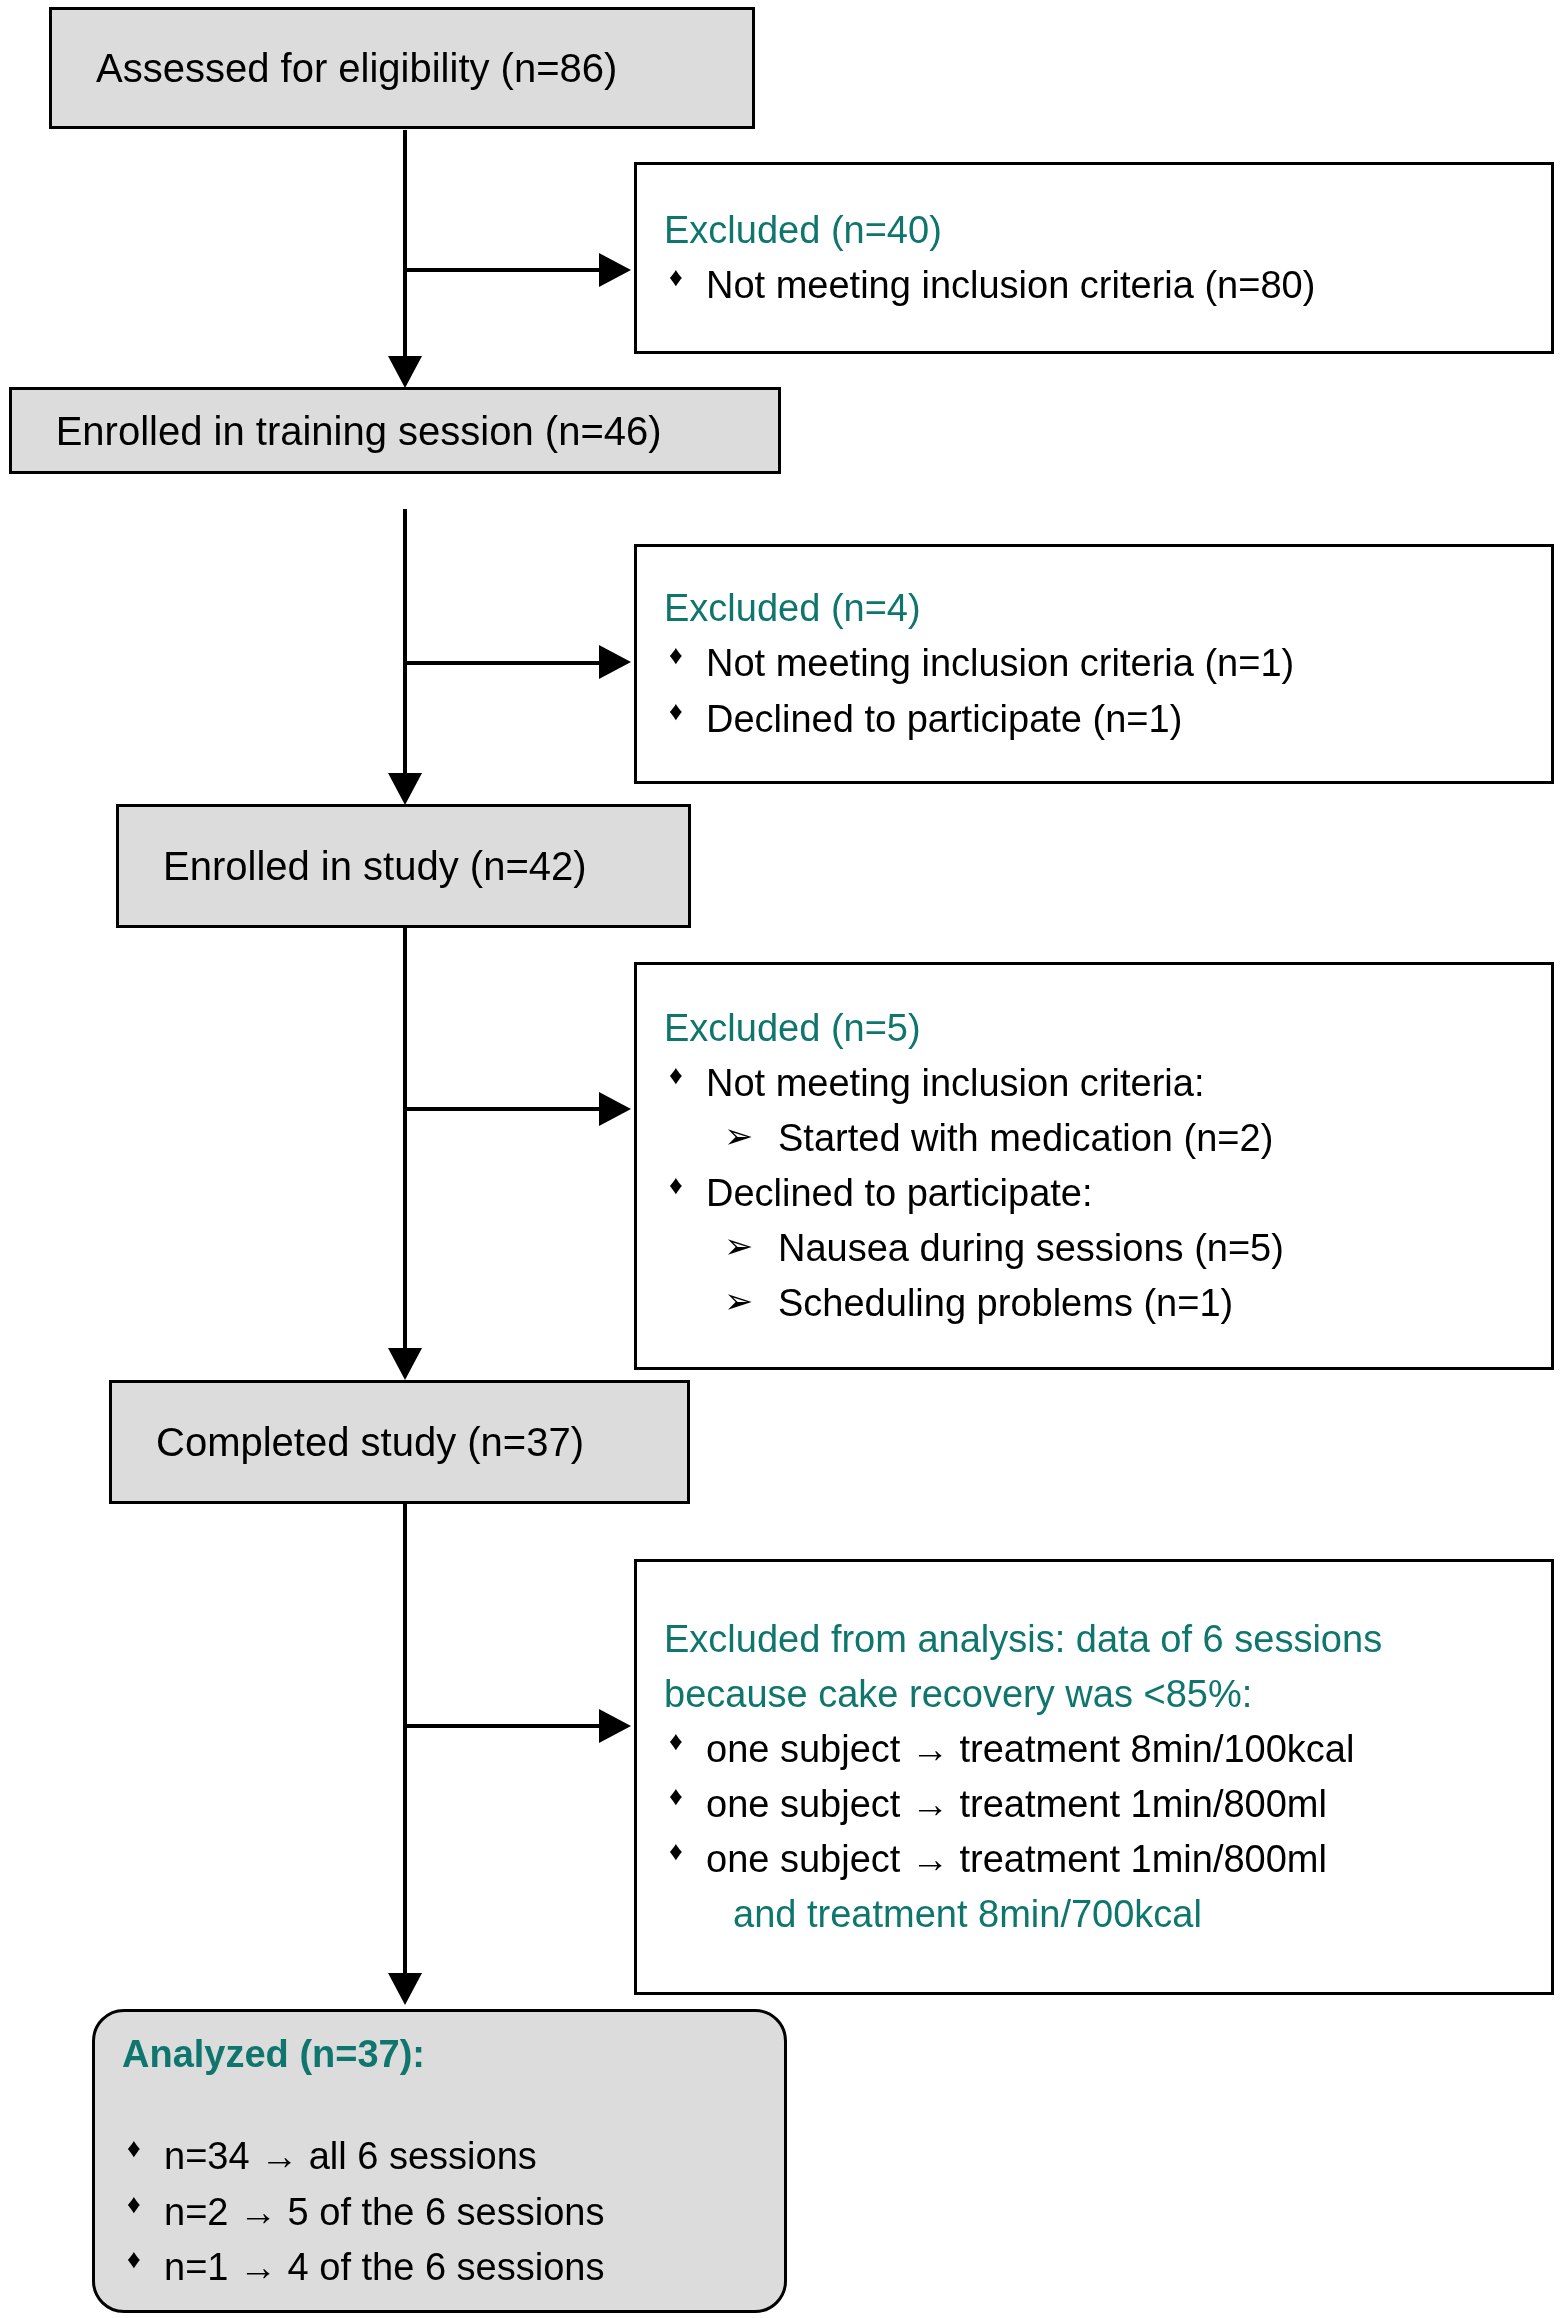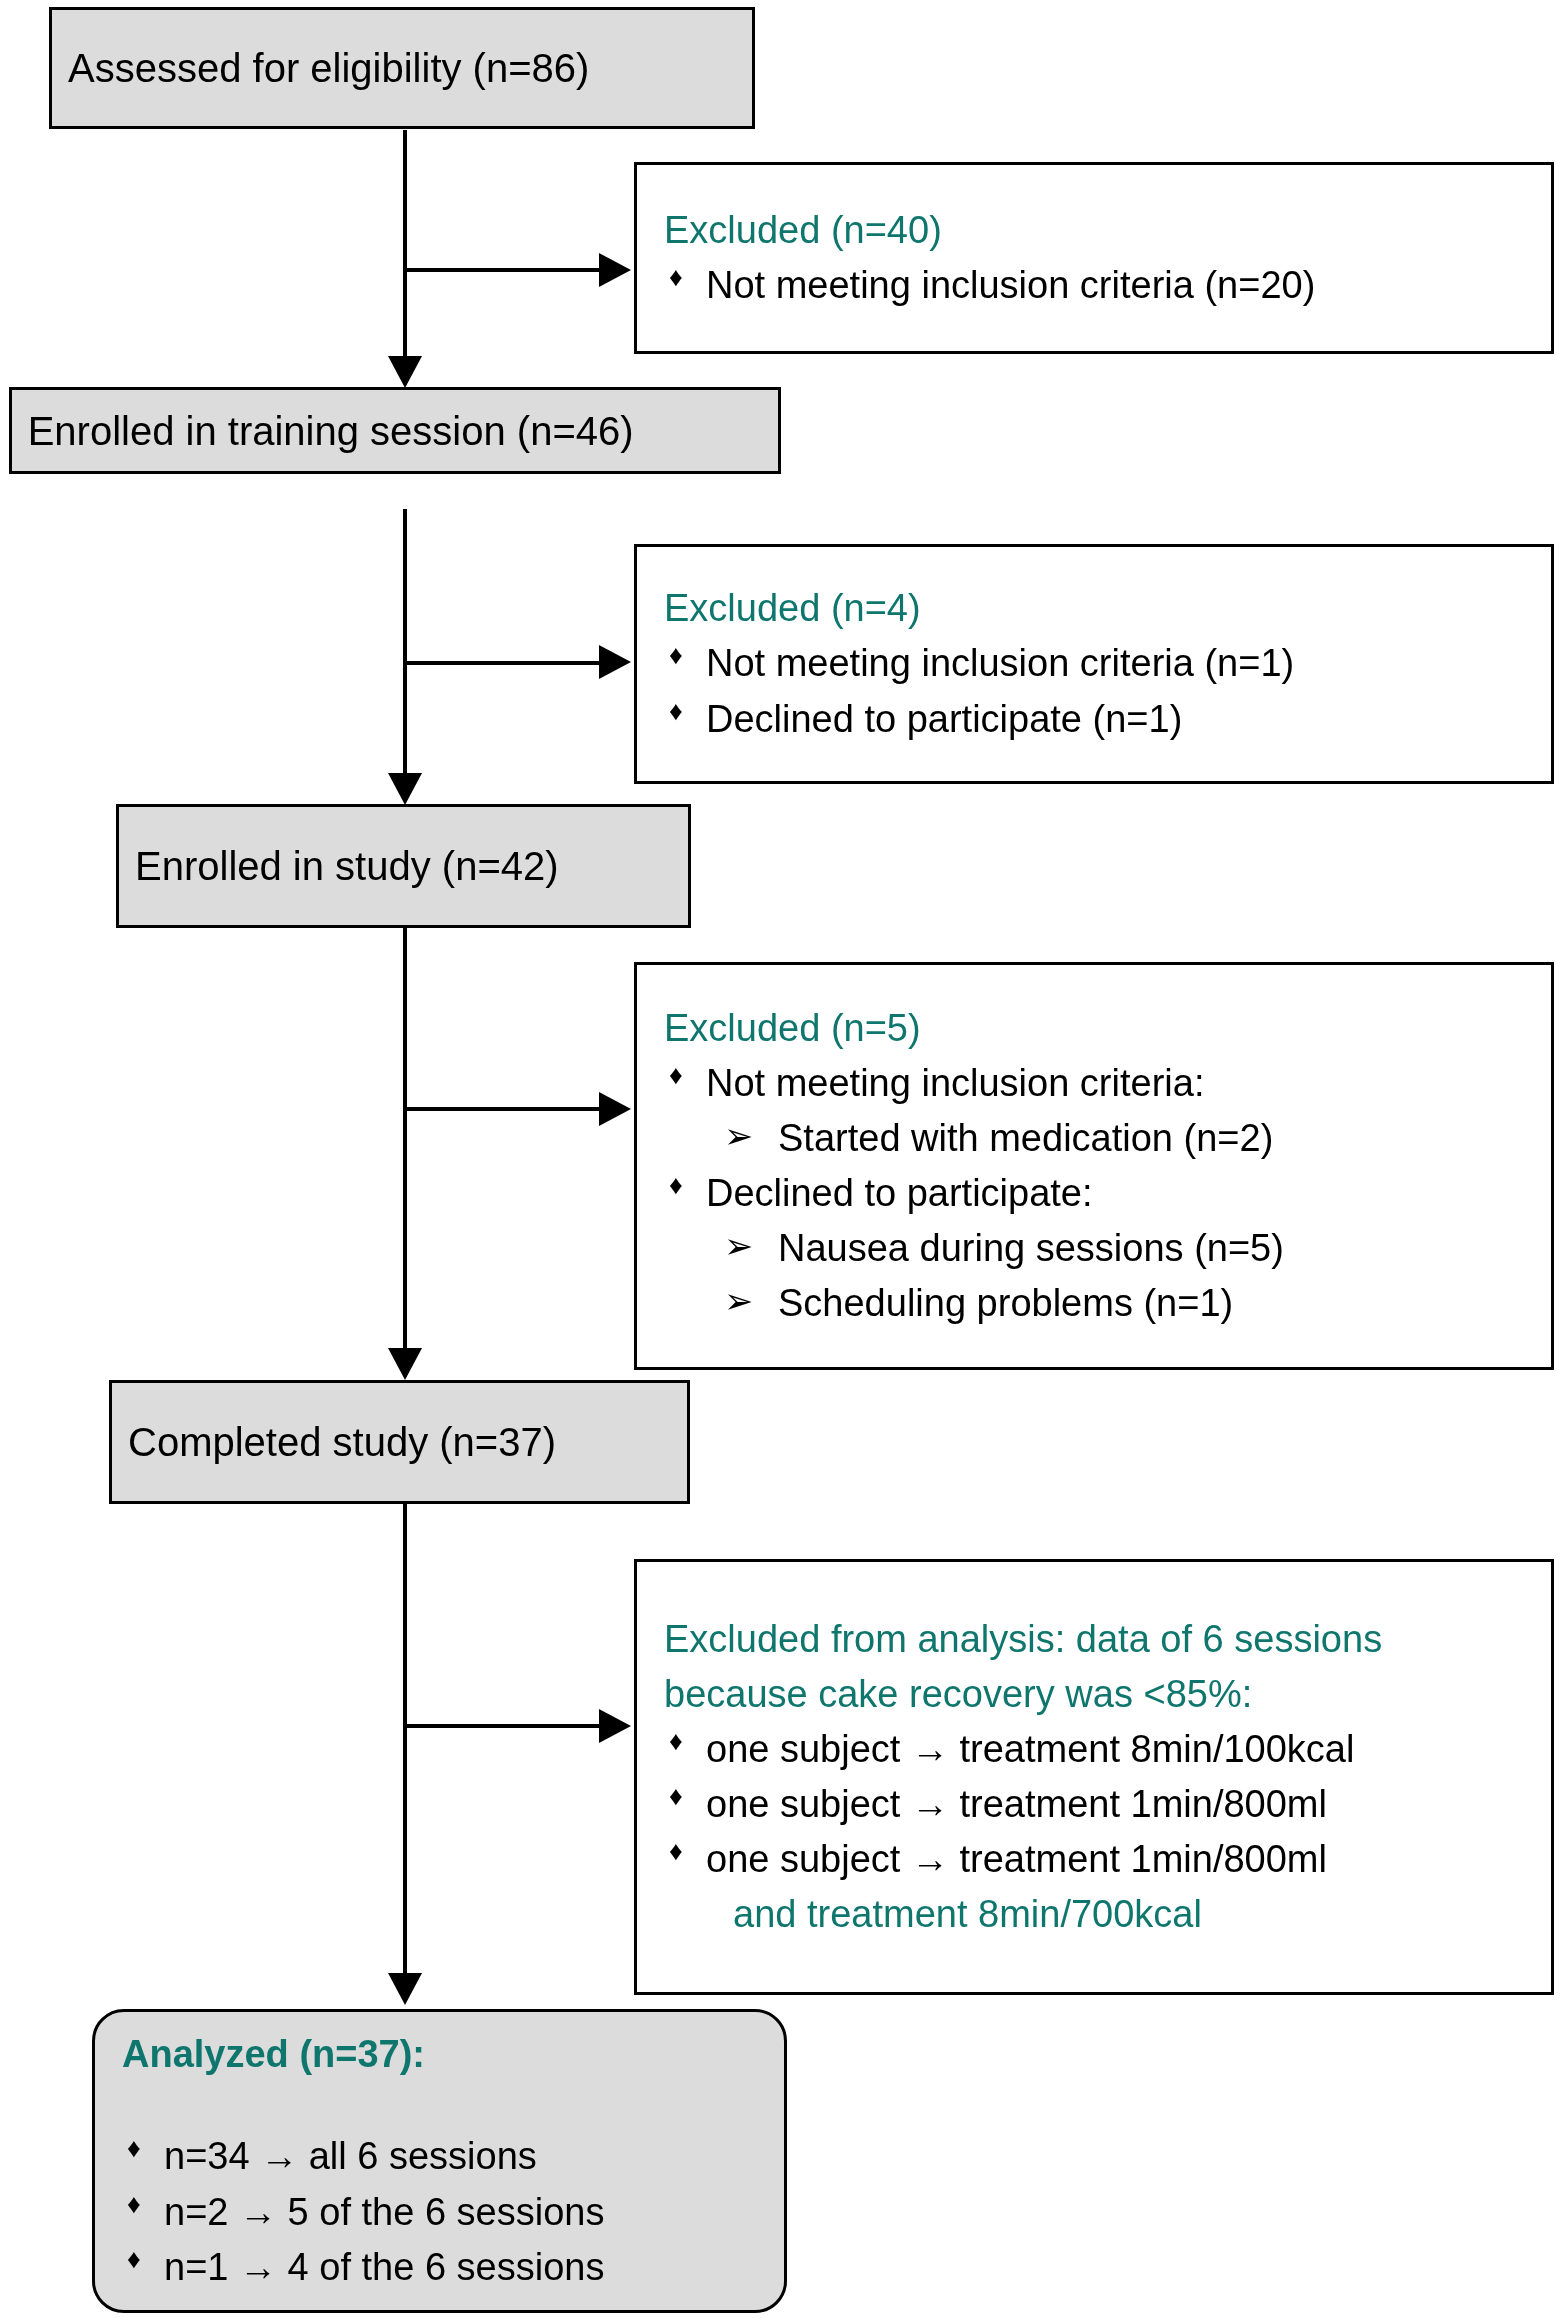--- a/index.html
+++ b/index.html
@@ -28,21 +28,21 @@
   .node.filled { background: #dcdcdc; }
   .node.plain  { background: #ffffff; }
   .node.rounded { border-radius: 32px; }
 
   .node-title {
     font-size: 40px;
     line-height: 1.15;
     color: #000000;
     white-space: nowrap;
   }
-  .node.filled > .node-title { padding-left: 16px; }
+  .node.filled > .node-title { padding-left: 26px; margin-left: 18px; }
 
   .box-heading {
     font-size: 38px;
     line-height: 1.45;
     color: #0f766e;
     padding-left: 27px;
     padding-right: 12.4px;
   }
   .box-heading.bold { font-weight: bold; }
 
@@ -121,21 +121,21 @@
   <div class="arrow-down" style="left:388px; top:356px;"></div>
 
   <div class="hline" style="left:403px; top:268px; width:198px;"></div>
   <div class="arrow-right" style="left:599px; top:253px;"></div>
 
   <div class="node plain" style="left:634px; top:162px; width:920px; height:192px;">
     <div class="box-heading">Excluded (n=40)</div>
     <ul class="lvl1">
       <li>
         <span class="bullet">♦</span>
-        <span>Not meeting inclusion criteria (n=20)</span>
+        <span>Not meeting inclusion criteria (n=80)</span>
       </li>
     </ul>
   </div>
 
   <div class="node filled" style="left:8.7px; top:387px; width:772px; height:87px;">
     <div class="node-title">Enrolled in training session (n=46)</div>
   </div>
 
   <div class="vline" style="left:403px; top:509px; height:284px;"></div>
   <div class="arrow-down" style="left:388px; top:773px;"></div>

